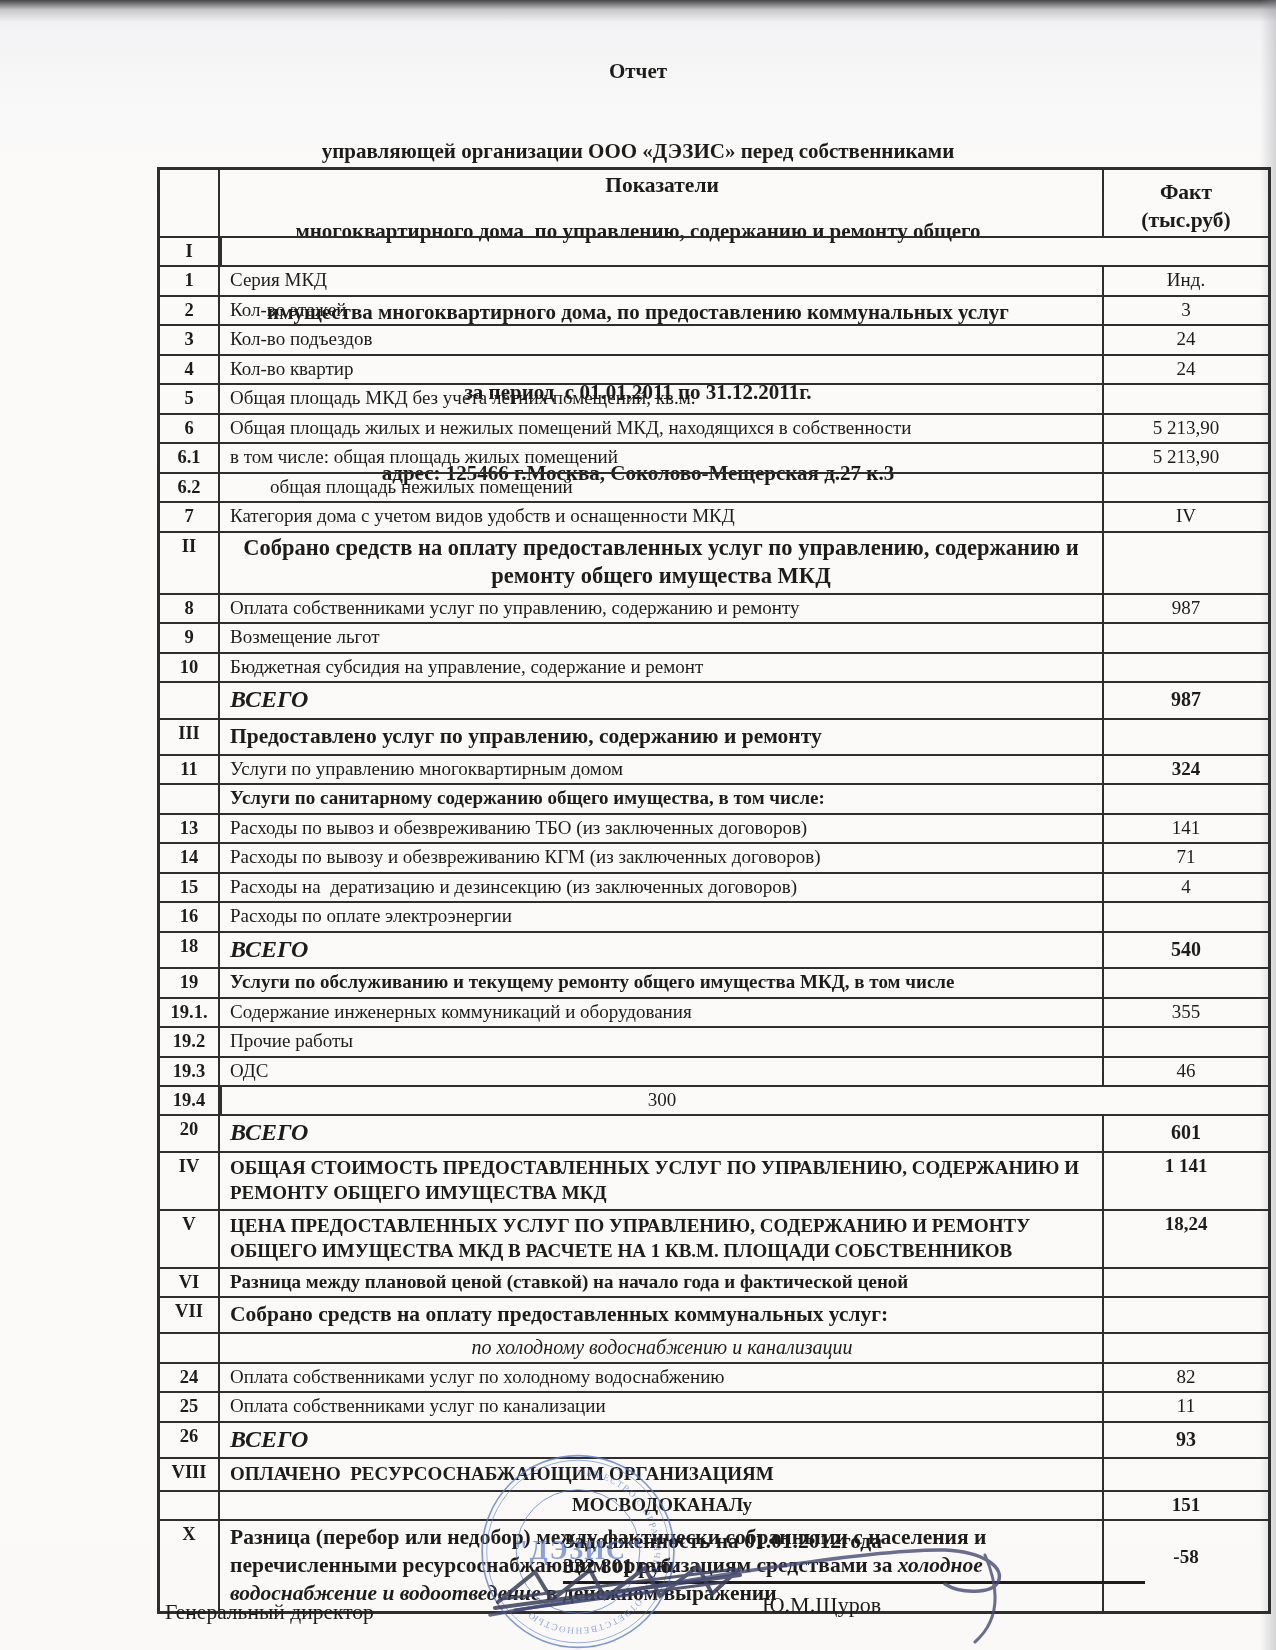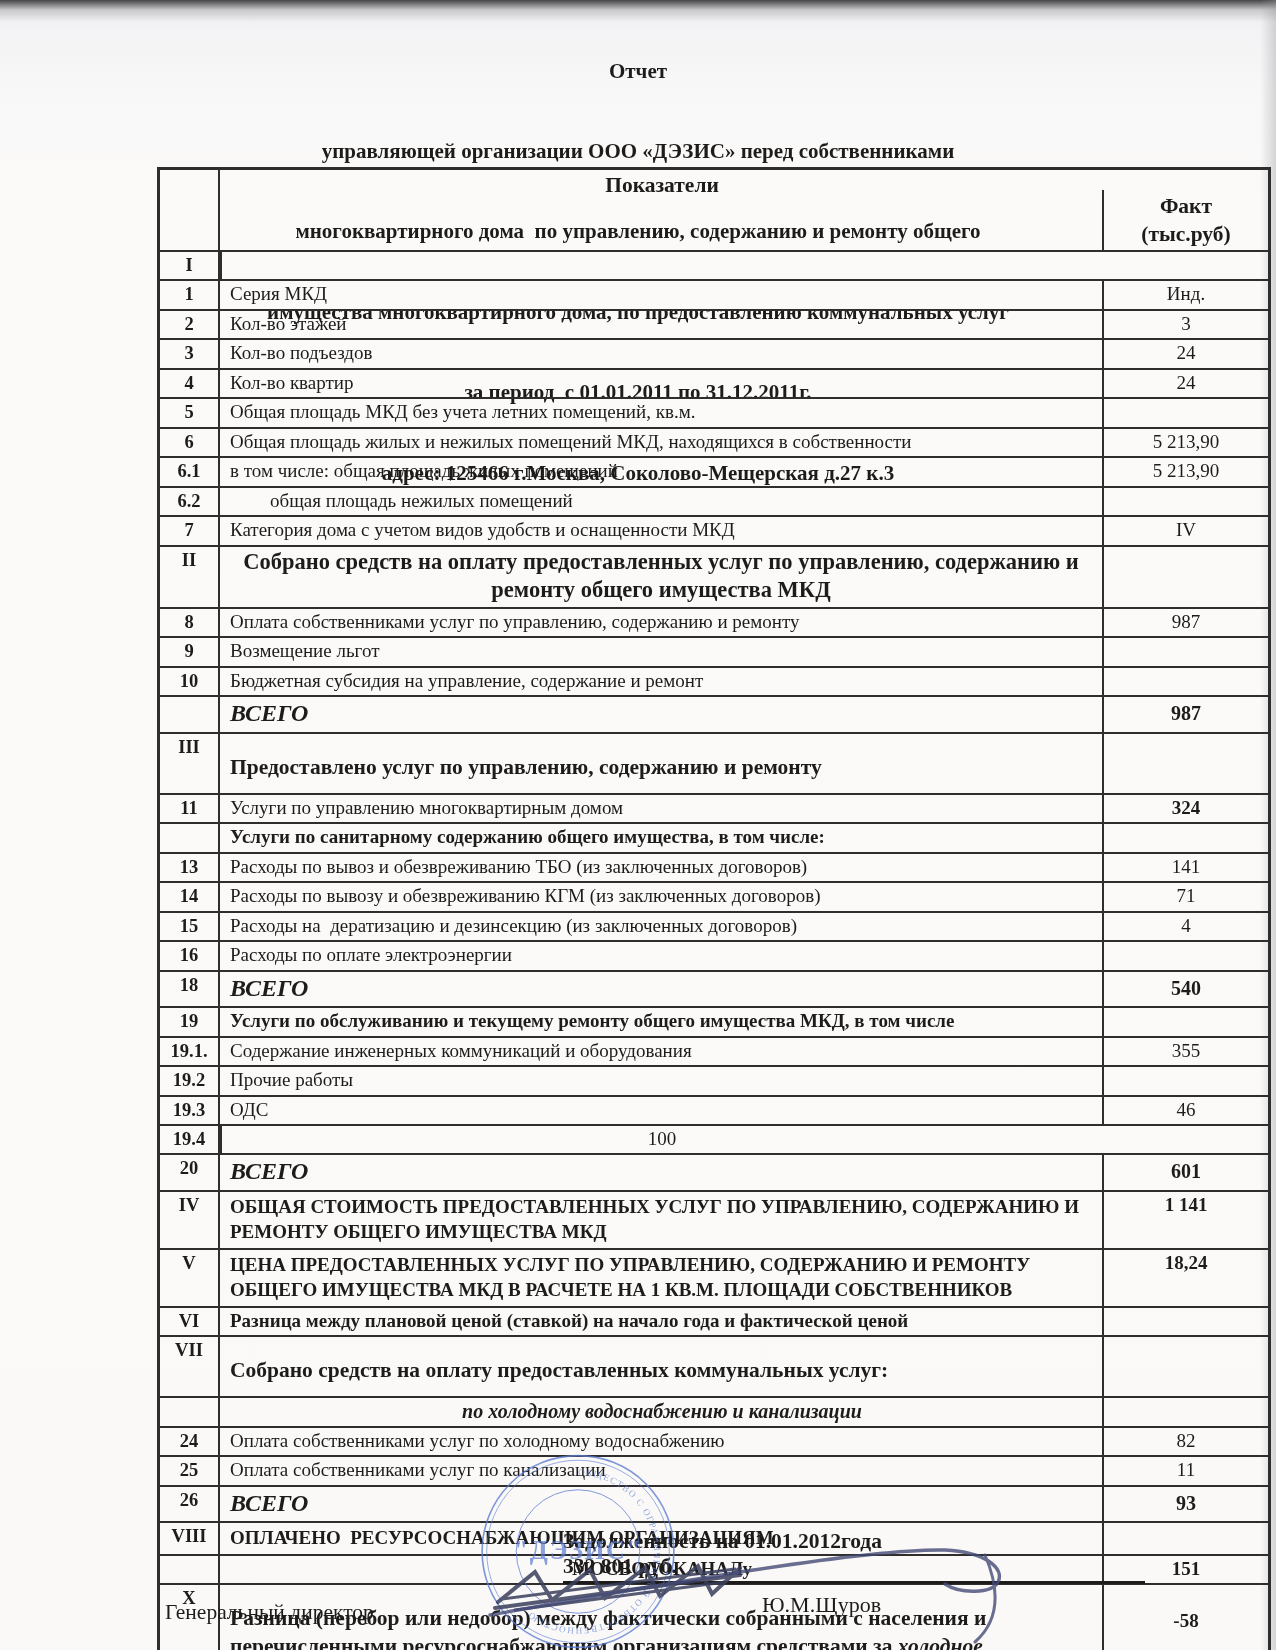--- a/index.html
+++ b/index.html
@@ -23,29 +23,29 @@
   .trow + .trow { border-top:2px solid #2f2e2c; }
   .c-num { border-right:2px solid #2f2e2c; text-align:center; font-weight:700;
     font-size:18.5px; line-height:24px; padding:1px 1px 2px; }
   .c-label { padding:1px 8px 2px 10px; font-size:19px; line-height:24.5px; white-space:pre-wrap; }
   .c-val { border-left:2px solid #2f2e2c; text-align:center; font-size:19px;
     line-height:24px; padding:1px 3px 2px; }
   .vb, .total .c-val, .caps .c-val, .section-left .c-val, .center-bold .c-val { font-weight:700; }
 
   .thead { min-height:62px; }
   .thead .c-label { text-align:center; font-weight:700; font-size:21.5px; padding-top:3px; }
-  .thead .c-val { font-weight:700; font-size:21.5px; line-height:28px; padding-top:2px;margin-top:20px; }
+  .thead .c-val { font-weight:700; font-size:21.5px; line-height:28px; padding-top:8px; }
 
   .section-center .c-label { text-align:center; font-weight:700; font-size:22.5px; line-height:28px; padding:1px 8px 3px; }
-  .section-left .c-label { font-weight:700; font-size:21.5px; line-height:28px; padding-top:2px; padding-bottom:12px;margin-top:17px; }
+  .section-left .c-label { font-weight:700; font-size:21.5px; line-height:28px; padding-top:2px; padding-bottom:4px; }
   .caps .c-label { font-weight:700; font-size:19px; line-height:25.5px; padding-top:2px; padding-bottom:3px; }
   .total .c-label { font-weight:700; font-size:24px; padding:4px 8px 6px 10px;font-style:italic; }
   .total .c-val { font-size:20px; padding-top:4px; }
   .bold-label .c-label { font-weight:700; }
-  .center-italic .c-label { text-align:center; font-weight:700; font-style:italic; font-size:20px; }
+  .center-italic .c-label { text-align:center; font-weight:400; font-style:italic; font-size:20px; }
   .center-bold .c-label { text-align:center; font-weight:700; }
   .indent .c-label { padding-left:50px; }
   .x .c-val { padding-top:24px; }
   .it { font-style:italic; }
 
   .debt { position:absolute; left:563px; top:1529px; width:582px; display:flex;
     justify-content:space-between; border-bottom:3px solid #1d1c1a; padding-bottom:2px;
     font-weight:700; font-size:21.5px;flex-direction:column; }
   .director { position:absolute; left:165px; top:1600px; font-size:21.5px; }
   .sig-name { position:absolute; left:762px; top:1592px; font-size:22px; }
@@ -209,21 +209,21 @@
         <div class="c-label">Прочие работы</div>
         <div class="c-val"></div>
       </div>
       <div class="trow plain">
         <div class="c-num">19.3</div>
         <div class="c-label">ОДС</div>
         <div class="c-val">46</div>
       </div>
       <div class="trow plain">
         <div class="c-num">19.4</div>
-        <div class="c-val">100</div>
+        <div class="c-val">300</div>
       </div>
       <div class="trow total">
         <div class="c-num">20</div>
         <div class="c-label">ВСЕГО</div>
         <div class="c-val">601</div>
       </div>
       <div class="trow caps">
         <div class="c-num">IV</div>
         <div class="c-label">ОБЩАЯ СТОИМОСТЬ ПРЕДОСТАВЛЕННЫХ УСЛУГ ПО УПРАВЛЕНИЮ, СОДЕРЖАНИЮ И РЕМОНТУ ОБЩЕГО ИМУЩЕСТВА МКД</div>
         <div class="c-val">1 141</div>

